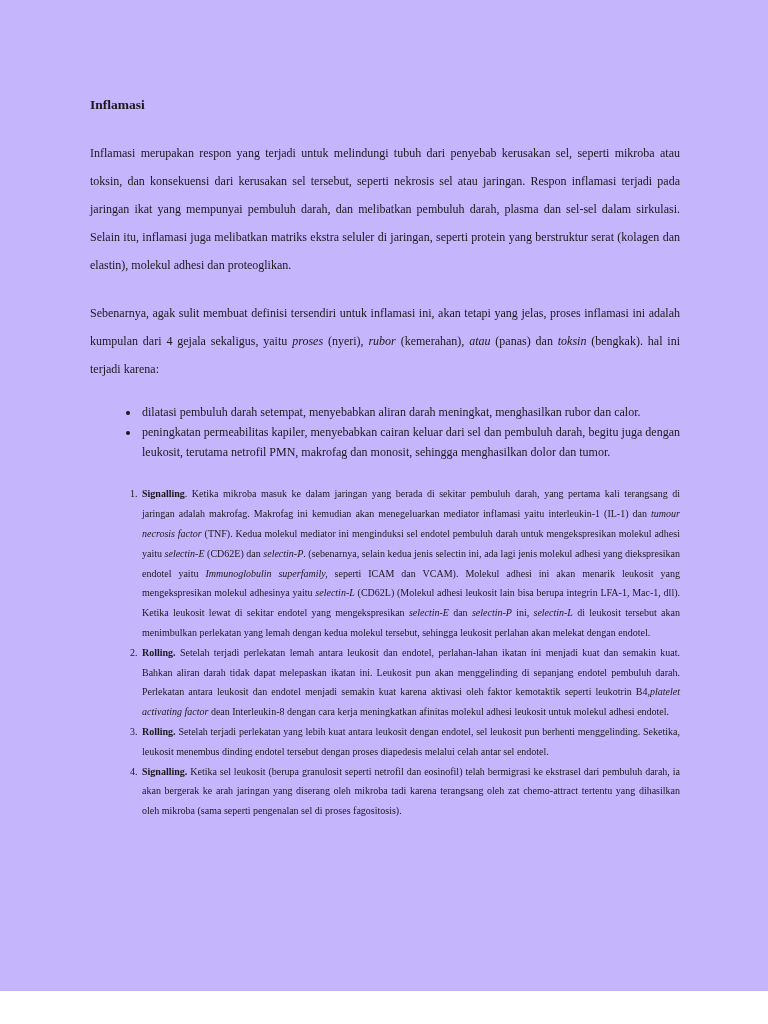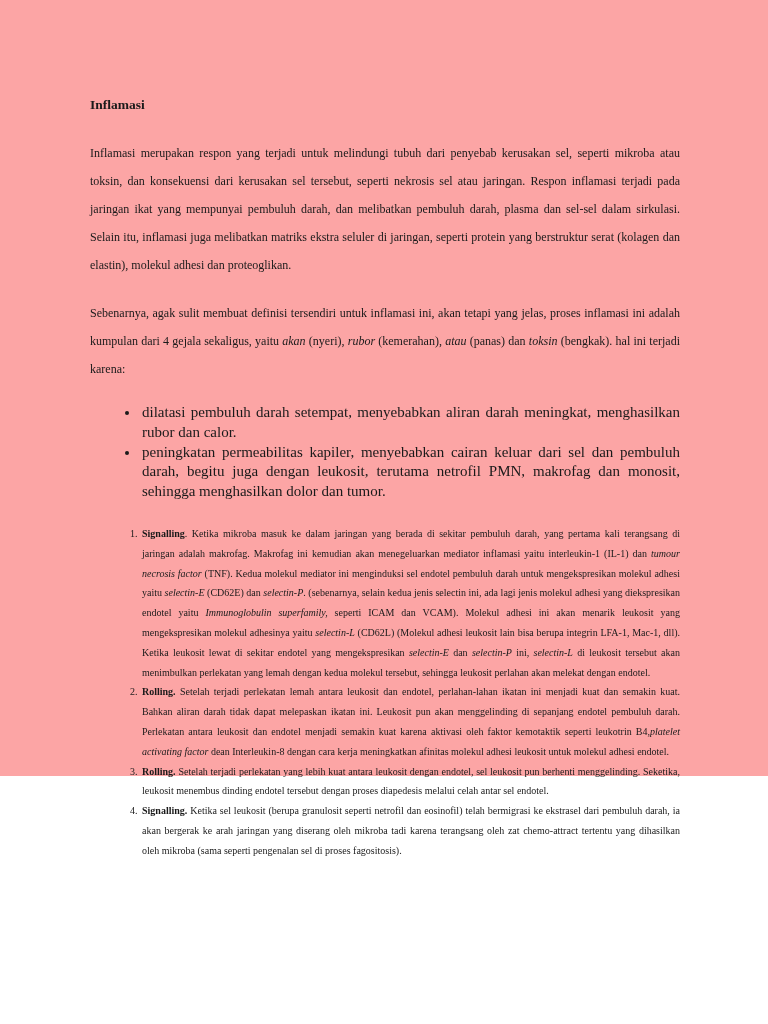--- a/index.html
+++ b/index.html
@@ -10,43 +10,43 @@
   body {
     width: 768px;
     height: 1024px;
     overflow: hidden;
     font-family: "Liberation Serif", "DejaVu Serif", serif;
     color: #1a1a1a;
   }
   .page {
     box-sizing: border-box;
     width: 768px;
-    height: 776px;
+    height: 991px;
     padding: 95px 88px 40px 90px;
-    background: #fca5a5;
+    background: #c4b5fd;
   }
   .doc-title {
     font-size: 13.5px;
     font-weight: bold;
     margin: 0 0 24px 0;
     line-height: 20px;
   }
   .para {
     font-size: 12px;
     line-height: 28px;
     text-align: justify;
     margin: 0 0 20px 0;
   }
   ul.bullet-list {
     margin: 0 0 22px 0;
     padding: 0 0 0 50px;
     list-style: disc outside;
   }
   ul.bullet-list li {
-    font-size: 15px;
+    font-size: 12px;
     line-height: 19.8px;
     text-align: justify;
     padding-left: 2px;
   }
   ol.numbered-list {
     margin: 0;
     padding: 0 0 0 50px;
     list-style: decimal outside;
   }
   ol.numbered-list li {
@@ -60,21 +60,21 @@
 </style>
 </head>
 <body>
 
 <div class="page">
 
   <h1 class="doc-title">Inflamasi</h1>
 
   <p class="para rich">Inflamasi merupakan respon yang terjadi untuk melindungi tubuh dari penyebab kerusakan sel, seperti mikroba atau toksin, dan konsekuensi dari kerusakan sel tersebut, seperti nekrosis sel atau jaringan. Respon inflamasi terjadi pada jaringan ikat yang mempunyai pembuluh darah, dan melibatkan pembuluh darah, plasma dan sel-sel dalam sirkulasi. Selain itu, inflamasi juga melibatkan matriks ekstra seluler di jaringan, seperti protein yang berstruktur serat (kolagen dan elastin), molekul adhesi dan proteoglikan.</p>
 
-  <p class="para rich">Sebenarnya, agak sulit membuat definisi tersendiri untuk inflamasi ini, akan tetapi yang jelas, proses inflamasi ini adalah kumpulan dari 4 gejala sekaligus, yaitu <i>akan</i> (nyeri), <i>rubor</i> (kemerahan), <i>atau</i> (panas) dan <i>toksin</i> (bengkak). hal ini terjadi karena:</p>
+  <p class="para rich">Sebenarnya, agak sulit membuat definisi tersendiri untuk inflamasi ini, akan tetapi yang jelas, proses inflamasi ini adalah kumpulan dari 4 gejala sekaligus, yaitu <i>proses</i> (nyeri), <i>rubor</i> (kemerahan), <i>atau</i> (panas) dan <i>toksin</i> (bengkak). hal ini terjadi karena:</p>
 
   <ul class="bullet-list">
     <li class="rich">dilatasi pembuluh darah setempat, menyebabkan aliran darah meningkat, menghasilkan rubor dan calor.</li>
     <li class="rich">peningkatan permeabilitas kapiler, menyebabkan cairan keluar dari sel dan pembuluh darah, begitu juga dengan leukosit, terutama netrofil PMN, makrofag dan monosit, sehingga menghasilkan dolor dan tumor.</li>
   </ul>
 
 
   <ol class="numbered-list">
     <li class="rich"><b>Signalling</b>. Ketika mikroba masuk ke dalam jaringan yang berada di sekitar pembuluh darah, yang pertama kali terangsang di jaringan adalah makrofag. Makrofag ini kemudian akan menegeluarkan mediator inflamasi yaitu interleukin-1 (IL-1) dan <i>tumour necrosis factor</i> (TNF). Kedua molekul mediator ini menginduksi sel endotel pembuluh darah untuk mengekspresikan molekul adhesi yaitu <i>selectin-E</i> (CD62E) dan <i>selectin-P</i>. (sebenarnya, selain kedua jenis selectin ini, ada lagi jenis molekul adhesi yang diekspresikan endotel yaitu <i>Immunoglobulin superfamily,</i> seperti ICAM dan VCAM). Molekul adhesi ini akan menarik leukosit yang mengekspresikan molekul adhesinya yaitu <i>selectin-L</i> (CD62L) (Molekul adhesi leukosit lain bisa berupa integrin LFA-1, Mac-1, dll). Ketika leukosit lewat di sekitar endotel yang mengekspresikan <i>selectin-E</i> dan <i>selectin-P</i> ini, <i>selectin-L</i> di leukosit tersebut akan menimbulkan perlekatan yang lemah dengan kedua molekul tersebut, sehingga leukosit perlahan akan melekat dengan endotel.</li>
     <li class="rich"><b>Rolling.</b> Setelah terjadi perlekatan lemah antara leukosit dan endotel, perlahan-lahan ikatan ini menjadi kuat dan semakin kuat. Bahkan aliran darah tidak dapat melepaskan ikatan ini. Leukosit pun akan menggelinding di sepanjang endotel pembuluh darah. Perlekatan antara leukosit dan endotel menjadi semakin kuat karena aktivasi oleh faktor kemotaktik seperti leukotrin B4,<i>platelet activating factor</i> dean Interleukin-8 dengan cara kerja meningkatkan afinitas molekul adhesi leukosit untuk molekul adhesi endotel.</li>

